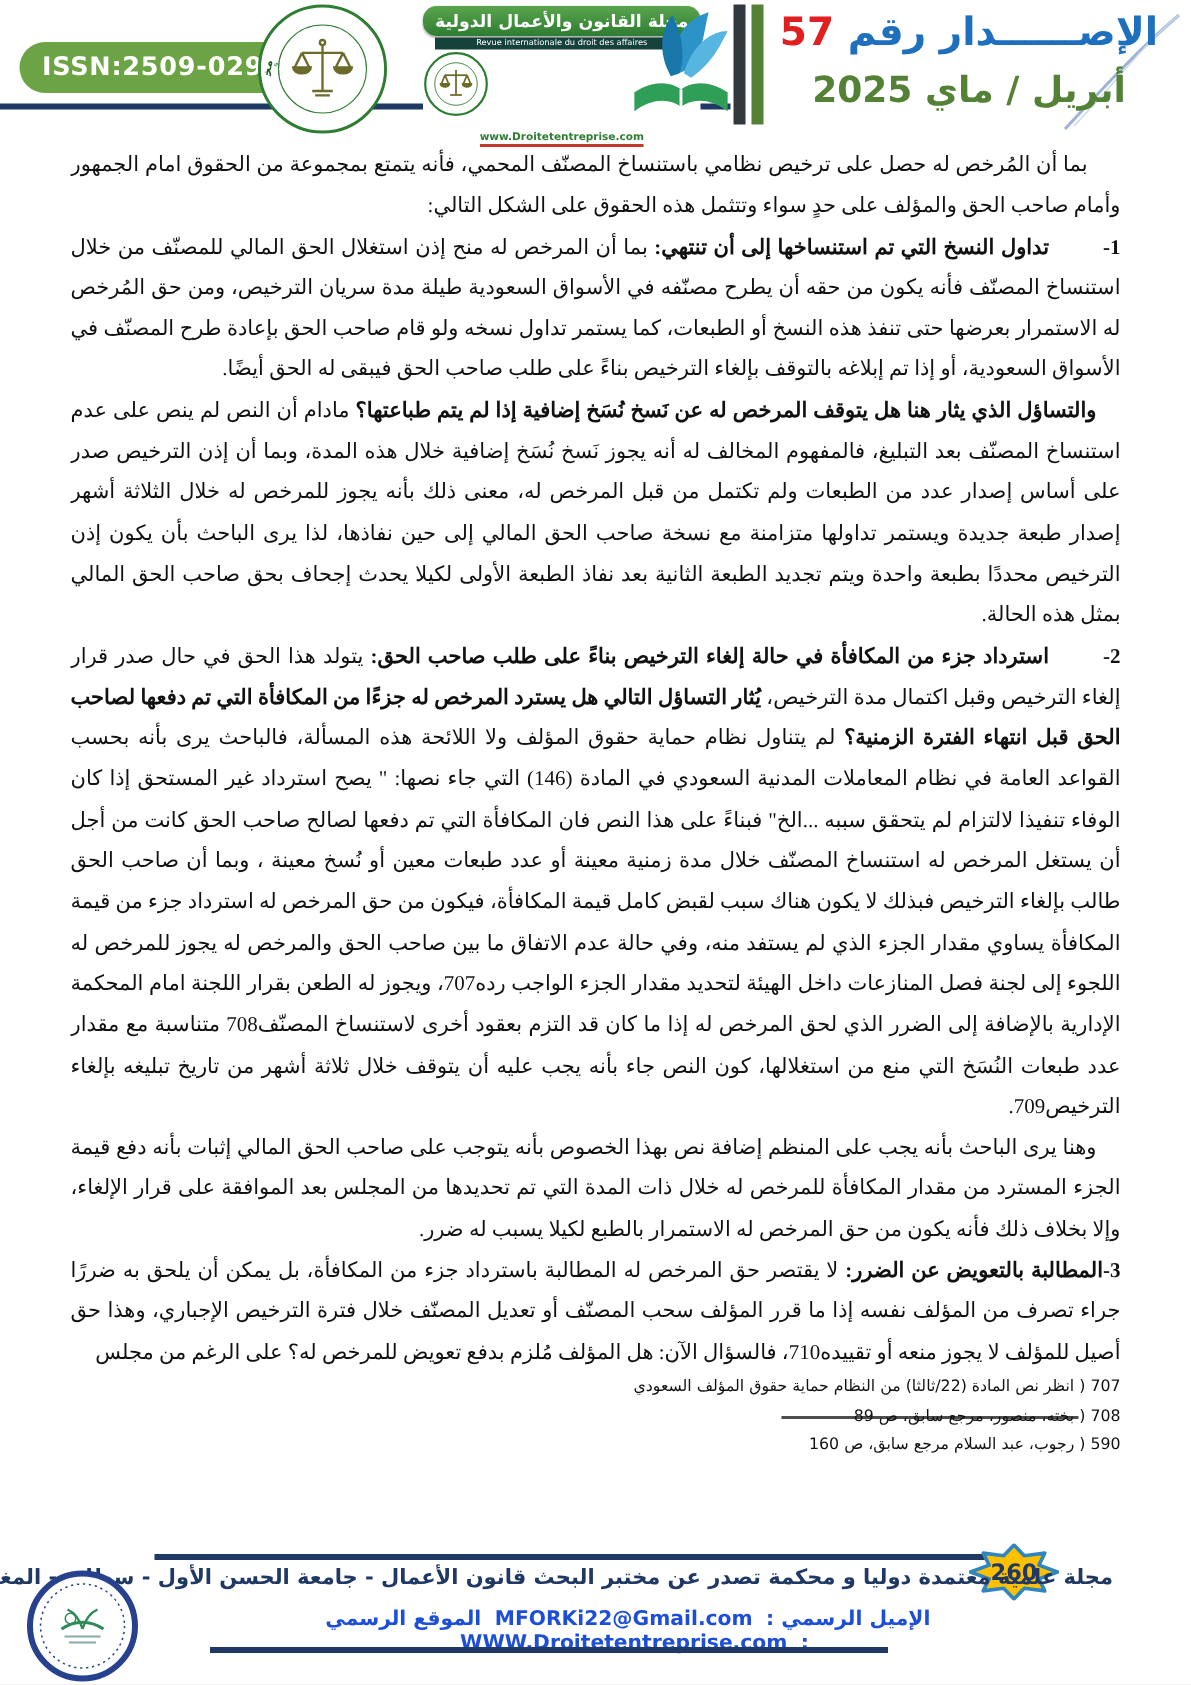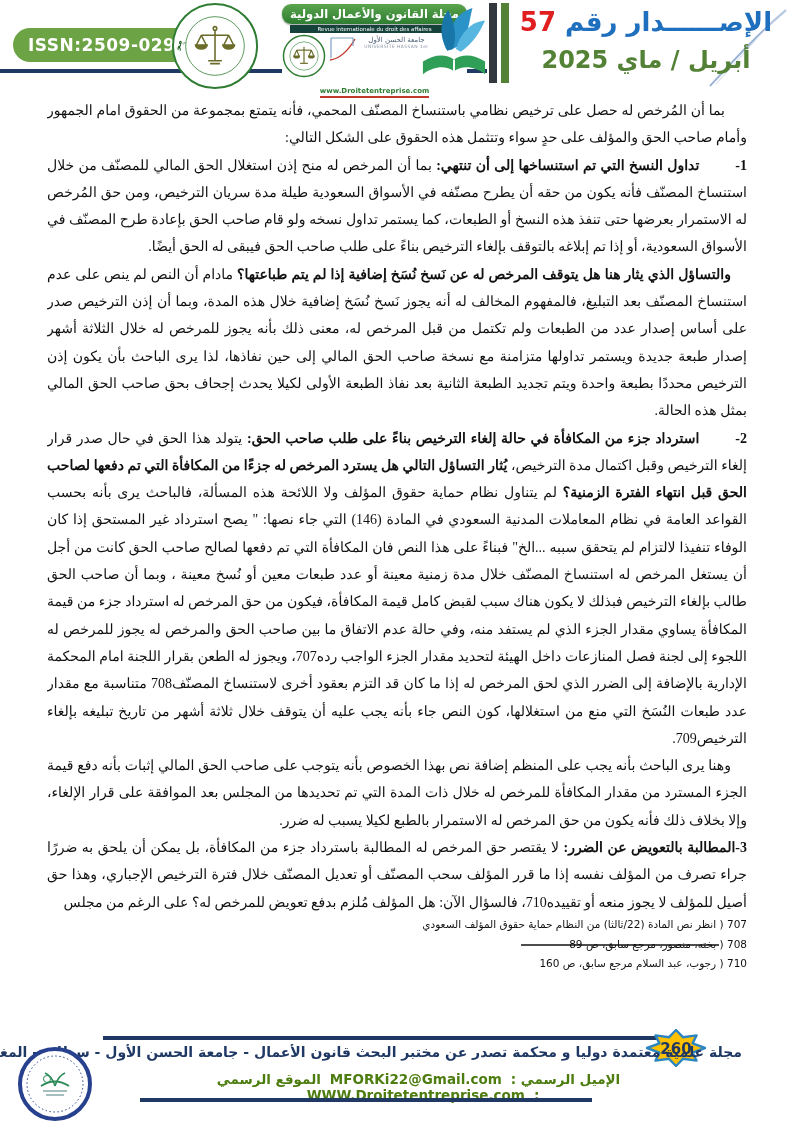--- a/index.html
+++ b/index.html
@@ -38,21 +38,21 @@
   .b{font-weight:bold;}
   
   .fn-sep{position:absolute;top:944px;right:75px;width:198px;border-top:2px solid #4d4d4d;}
   .footnotes{position:absolute;top:915px;right:47px;left:47px;}
   .footnote{font-size:10.5px;line-height:19.5px;text-align:right;color:#111;}
   
   .ft-rule1{position:absolute;top:1036px;left:103px;width:557px;height:4px;background:#1F3864;}
   .ft-rule2{position:absolute;top:1098px;left:140px;width:452px;height:4px;background:#1F3864;}
   .ft-line1{position:absolute;top:1044px;left:95px;right:52px;text-align:center;color:#1F3864;
             font-weight:bold;font-size:14px;white-space:nowrap;}
-  .ft-line2{position:absolute;top:1071px;left:95px;right:52px;text-align:center;color:#4d7c0f;
+  .ft-line2{position:absolute;top:1071px;left:95px;right:52px;text-align:center;color:#1d4ed8;
             font-weight:bold;font-size:13.5px;}
   .ft-line2 .seg{margin-left:9px;}
   .star{position:absolute;top:1029px;left:646px;}
   .chamber{position:absolute;top:1046px;left:17px;}
 </style>
 </head>
 <body>
 
 <div class="page">
 
@@ -92,28 +92,20 @@
         <circle cx="45" cy="45" r="29" fill="#fff" stroke="#2e7d32" stroke-width="1.2"></circle>
         <g stroke="#6b6b2a" stroke-width="2.4" fill="none">
           <line x1="45" y1="26" x2="45" y2="60"></line>
           <line x1="30" y1="33" x2="60" y2="33"></line>
           <path d="M30,33 L25,45 M30,33 L35,45 M60,33 L55,45 M60,33 L65,45"></path>
           <path d="M24,45 a6,4 0 0 0 12,0 z" fill="#6b6b2a"></path>
           <path d="M54,45 a6,4 0 0 0 12,0 z" fill="#6b6b2a"></path>
           <path d="M37,60 h16"></path>
         </g>
       </svg>
-      <div class="sketch">
-        <svg width="30" height="26" style="position:absolute;left:2px;top:2px;">
-          <path d="M2,24 Q16,22 27,3" stroke="#c0392b" fill="none" stroke-width="1.4"></path>
-          <path d="M3,2 v20 M3,2 h22 v8" stroke="#7f9fc6" fill="none" stroke-width="1.2"></path>
-        </svg>
-        <div class="uni-ar">جامعة الحسن الأول</div>
-        <div class="uni-fr" dir="ltr">UNIVERSITE HASSAN 1er</div>
-      </div>
     </div>
     <div style="text-align:center;">
       <span class="site-small" dir="ltr">www.Droitetentreprise.com</span>
     </div>
   </div>
 
   <div class="booklogo">
     <svg width="68" height="86" viewBox="0 0 70 86">
       <path d="M31,48 C27,24 38,10 54,5 C50,20 51,33 38,45 Z" fill="#2c93c9"></path>
       <path d="M37,47 C43,27 56,18 67,18 C61,30 56,40 42,50 Z" fill="#56b6e0"></path>
@@ -147,21 +139,21 @@
     <p class="ind16"><span class="b">والتساؤل الذي يثار هنا هل يتوقف المرخص له عن نَسخ نُسَخ إضافية إذا لم يتم طباعتها؟</span><span>  مادام أن النص لم ينص على عدم استنساخ المصنّف بعد التبليغ، فالمفهوم المخالف له أنه يجوز نَسخ نُسَخ إضافية خلال هذه المدة، وبما أن إذن الترخيص صدر على أساس إصدار عدد من الطبعات ولم تكتمل من قبل المرخص له، معنى ذلك بأنه يجوز للمرخص له خلال الثلاثة أشهر إصدار طبعة جديدة ويستمر تداولها متزامنة مع نسخة صاحب الحق المالي إلى حين نفاذها، لذا يرى الباحث بأن يكون إذن الترخيص محددًا بطبعة واحدة ويتم تجديد الطبعة الثانية بعد نفاذ الطبعة الأولى لكيلا يحدث إجحاف بحق صاحب الحق المالي بمثل هذه الحالة.</span></p>
     <p class="mt18"><span class="mk">2-</span><span><span class="b">استرداد جزء من المكافأة في حالة إلغاء الترخيص بناءً على طلب صاحب الحق:</span><span> يتولد هذا الحق في حال صدر قرار إلغاء الترخيص وقبل اكتمال مدة الترخيص، </span><span class="b">يُثار التساؤل التالي هل يسترد المرخص له جزءًا من المكافأة التي تم دفعها لصاحب الحق قبل انتهاء الفترة الزمنية؟</span><span> لم يتناول نظام حماية حقوق المؤلف ولا اللائحة هذه المسألة، فالباحث يرى بأنه بحسب القواعد العامة في نظام المعاملات المدنية السعودي في المادة (146) التي جاء نصها: " يصح استرداد غير المستحق إذا كان الوفاء تنفيذا لالتزام لم يتحقق سببه ...الخ" فبناءً على هذا النص فان المكافأة التي تم دفعها لصالح صاحب الحق كانت من أجل أن يستغل المرخص له استنساخ المصنّف خلال مدة زمنية معينة أو عدد طبعات معين أو نُسخ معينة ، وبما أن صاحب الحق طالب بإلغاء الترخيص فبذلك لا يكون هناك سبب لقبض كامل قيمة المكافأة، فيكون من حق المرخص له استرداد جزء من قيمة المكافأة يساوي مقدار الجزء الذي لم يستفد منه، وفي حالة عدم الاتفاق ما بين صاحب الحق والمرخص له يجوز للمرخص له اللجوء إلى لجنة فصل المنازعات داخل الهيئة لتحديد مقدار الجزء الواجب رده707، ويجوز له الطعن بقرار اللجنة امام المحكمة الإدارية بالإضافة إلى الضرر الذي لحق المرخص له إذا ما كان قد التزم بعقود أخرى لاستنساخ المصنّف708 متناسبة مع مقدار عدد طبعات النُسَخ التي منع من استغلالها، كون النص جاء بأنه يجب عليه أن يتوقف خلال ثلاثة أشهر من تاريخ تبليغه بإلغاء الترخيص709.</span></span></p>
     <p class="ind16"><span>وهنا يرى الباحث بأنه يجب على المنظم إضافة نص بهذا الخصوص بأنه يتوجب على صاحب الحق المالي إثبات بأنه دفع قيمة الجزء المسترد من مقدار المكافأة للمرخص له خلال ذات المدة التي تم تحديدها من المجلس بعد الموافقة على قرار الإلغاء، وإلا بخلاف ذلك فأنه يكون من حق المرخص له الاستمرار بالطبع لكيلا يسبب له ضرر.</span></p>
     <p class="mt16"><span class="b">3-المطالبة بالتعويض عن الضرر:</span><span> لا يقتصر حق المرخص له المطالبة باسترداد جزء من المكافأة، بل يمكن أن يلحق به ضررًا جراء تصرف من المؤلف نفسه إذا ما قرر المؤلف سحب المصنّف أو تعديل المصنّف خلال فترة الترخيص الإجباري، وهذا حق أصيل للمؤلف لا يجوز منعه أو تقييده710، فالسؤال الآن: هل المؤلف مُلزم بدفع تعويض للمرخص له؟ على الرغم من مجلس</span></p>
   </div>
 
   <div class="fn-sep"></div>
   <div class="footnotes">
     <div class="footnote"><span>707</span><span> ( </span><span>انظر نص المادة (22/ثالثا) من النظام حماية حقوق المؤلف السعودي</span></div>
     <div class="footnote"><span>708</span><span> ( </span><span>بخته، منصور، مرجع سابق، ص 89</span></div>
-    <div class="footnote"><span>710</span><span> ( </span><span>رجوب، عبد السلام مرجع سابق، ص 160</span></div>
+    <div class="footnote"><span>590</span><span> ( </span><span>رجوب، عبد السلام مرجع سابق، ص 160</span></div>
   </div>
 
   <div class="ft-rule1"></div>
 
   <div class="star">
     <svg width="60" height="38" viewBox="0 0 60 38">
       <polygon points="59,19 46.6,14.4 50.5,6.4 36.9,8.2 30,1 23.1,8.2 9.5,6.4 13.4,14.4 1,19 13.4,23.6 9.5,31.6 23.1,29.8 30,37 36.9,29.8 50.5,31.6 46.6,23.6" fill="#FFC000" stroke="#2E86C1" stroke-width="2.4" stroke-linejoin="round"></polygon>
       <text x="30" y="24.5" text-anchor="middle" font-size="15" font-weight="bold" fill="#1F3864" font-family="DejaVu Sans, sans-serif">260</text>
     </svg>
   </div>

